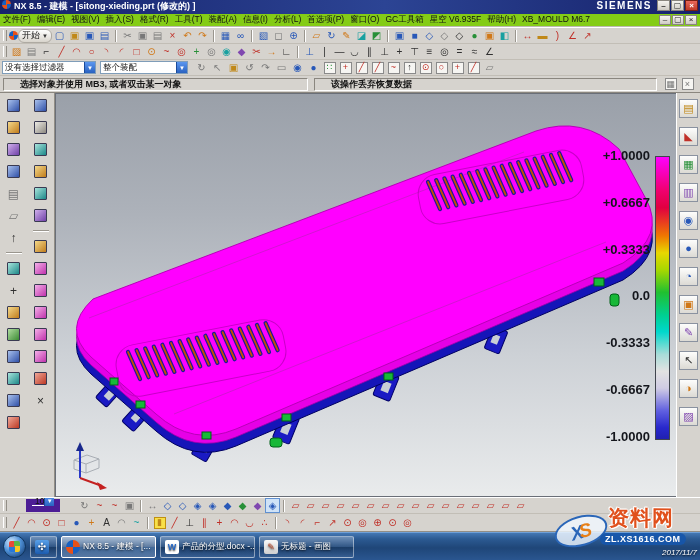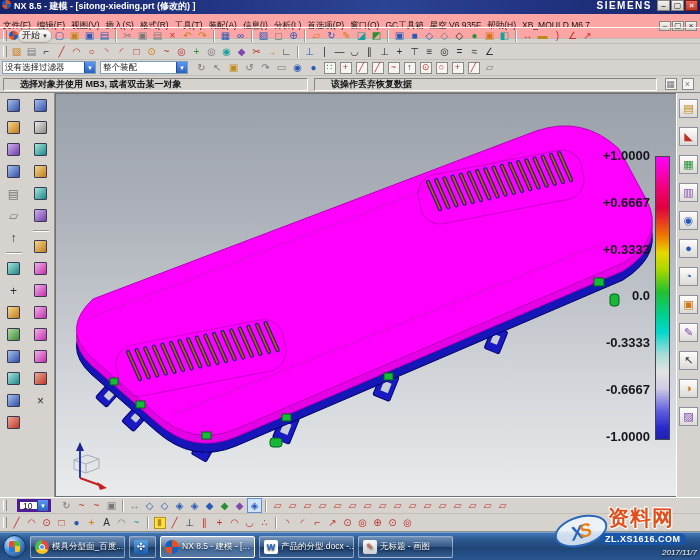--- a/index.html
+++ b/index.html
@@ -10,21 +10,21 @@
 
 .titlebar{position:absolute;left:0;top:0;width:700px;height:14px;background:linear-gradient(90deg,#16226b,#2c4494 55%,#16226b);color:#fff;display:flex;align-items:flex-start;padding:0 2px;font-weight:bold}
 .nxdot{width:9px;height:9px;border-radius:50%;background:conic-gradient(#e85018 0 25%,#1860c0 0 50%,#e85018 0 75%,#1860c0 0);flex:0 0 auto}
 .tb-title{margin-left:3px;font-size:9px;white-space:nowrap}
 .tb-brand{margin-left:auto;margin-right:5px;letter-spacing:1.5px;font-size:10px}
 .wbtns{display:flex;gap:1px}
 .wbtn{width:13px;height:11px;background:linear-gradient(#f6f4f0,#cfcbc4);border:1px solid #8a867f;color:#222;font-size:8px;display:flex;align-items:center;justify-content:center;line-height:1}
 .wbtn.close{background:linear-gradient(#e8675a,#c03a28);color:#fff;border-color:#7a1f12}
 
 
-.menubar{position:absolute;left:0;top:14px;width:700px;height:13px;background:#fca5a5;display:flex;align-items:center;padding:12px 3px;border-bottom:1px solid #bdb9b1}
+.menubar{position:absolute;left:0;top:14px;width:700px;height:13px;background:#84cc16;display:flex;align-items:center;padding:0 3px;border-bottom:1px solid #bdb9b1}
 .menu-item{margin-right:6px;font-size:8.5px;white-space:nowrap}
 .menubar .wbtns{margin-left:auto}
 .menubar .wbtn{width:12px;height:10px}
 
 
 .tstrip{display:flex;align-items:center;overflow:hidden}
 .tb1{position:absolute;left:0;top:27px;width:700px;height:17px;border-top:1px solid #fff;border-bottom:1px solid #c2beb6;padding:0 1px}
 .tb2{position:absolute;left:0;top:44px;width:700px;height:16px;border-bottom:1px solid #c2beb6;padding:0 1px}
 .grip{width:4px;height:11px;border-left:1px solid #fff;border-right:1px solid #928e86;margin:0 2px;flex:0 0 auto}
 .start-btn{display:flex;align-items:center;gap:2px;padding:0 3px;height:14px;border:1px solid #aeaaa2;border-radius:6px;background:linear-gradient(#fff,#d8d4cc);font-size:9px;flex:0 0 auto}
@@ -75,21 +75,21 @@
 .cscale{position:absolute;right:6px;top:62px;width:15px;height:284px;border:1px solid #40454e}
 .cslabel{position:absolute;right:26px;width:48px;text-align:right;font-size:13px;color:#14161c;height:10px;line-height:10px;font-weight:bold}
 
 .rightbar{position:absolute;left:676px;top:0;width:24px;height:404px;background:#d6d3ce;border-left:1px solid #fff;display:flex;flex-direction:column;align-items:center;padding-top:6px;gap:9px}
 .rb-btn{width:19px;height:19px;border:1px solid #8a92a0;background:linear-gradient(#fdfdfc,#dcdad4);display:flex;align-items:center;justify-content:center;flex:0 0 auto}
 .rb-btn .gl{font-size:11px}
 
 
 .btb1{position:absolute;left:0;top:497px;width:700px;height:17px;border-top:1px solid #fff;border-bottom:1px solid #c2beb6;padding:0 1px}
 .btb2{position:absolute;left:0;top:514px;width:700px;height:18px;border-bottom:1px solid #928e86;padding:0 1px}
-.layer-combo{width:34px;height:13px;background:#fff;border:3px solid #4c1d95;display:flex;align-items:center;padding-left:3px;font-size:8.5px;margin:0 8px;flex:0 0 auto}
+.layer-combo{width:34px;height:13px;background:#fff;border:6px solid #4c1d95;display:flex;align-items:flex-end;padding-left:3px;font-size:8.5px;margin:0 17px;flex:0 0 auto}
 .layer-combo .dd{width:11px;height:11px;margin-left:auto;background:linear-gradient(#5a96f0,#2a62c0);color:#fff;font-size:6px;display:flex;align-items:center;justify-content:center;border-left:1px solid #1a4a9a}
 
 
 .taskbar{position:absolute;left:0;top:532px;width:700px;height:28px;background:linear-gradient(#4478b4 0%,#2c5a92 22%,#1f4678 55%,#2a5690 100%);display:flex;align-items:center;padding:0 3px;gap:4px;border-top:1px solid #6fa0d8}
 .orb{width:23px;height:23px;border-radius:50%;background:radial-gradient(circle at 35% 30%,#d8ecff,#5092d8 45%,#1c4880 85%);border:1px solid #10355e;display:flex;align-items:center;justify-content:center;flex:0 0 auto}
 .orb .flag{width:11px;height:11px;border-radius:2px;background:conic-gradient(#58b848 0 25%,#f8c820 0 50%,#2878d8 0 75%,#e84838 0)}
 .tkbtn{height:22px;min-width:95px;max-width:95px;display:flex;align-items:center;gap:3px;padding:0 4px;border:1px solid rgba(255,255,255,.45);border-radius:2px;background:linear-gradient(rgba(255,255,255,.30),rgba(255,255,255,.08) 48%,rgba(0,0,0,.14) 52%,rgba(255,255,255,.07));color:#fff;font-size:8.5px;text-shadow:0 1px 2px rgba(0,0,0,.85);overflow:hidden;white-space:nowrap;flex:0 0 auto}
 .tkbtn.iconbtn{min-width:27px;max-width:27px;justify-content:center}
 .tkbtn.active{background:linear-gradient(rgba(255,255,255,.58),rgba(255,255,255,.28) 48%,rgba(130,170,215,.35) 52%,rgba(255,255,255,.22));border-color:#fff}
 .tb-ic{width:14px;height:14px;flex:0 0 auto;border-radius:2px;position:relative}
@@ -947,24 +947,20 @@
           <span class="gl">◎</span>
         </span>
       </span>
   </div>
 
   <div class="taskbar">
     <span class="orb">
         <span class="flag"></span>
       </span>
     <span style="display:flex;gap:4px">
-        <span class="tkbtn">
-          <span class="tb-ic ic-chrome"></span>
-          <span class="lbl">模具分型面_百度...</span>
-        </span>
         <span class="tkbtn iconbtn">
           <span class="tb-ic ic-knot"></span>
           <span class="lbl"></span>
         </span>
         <span class="tkbtn active">
           <span class="tb-ic ic-nx"></span>
           <span class="lbl">NX 8.5 - 建模 - [...</span>
         </span>
         <span class="tkbtn">
           <span class="tb-ic ic-wps"></span>

